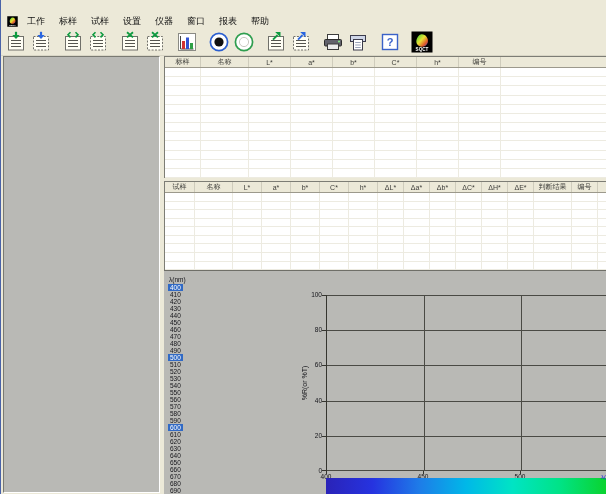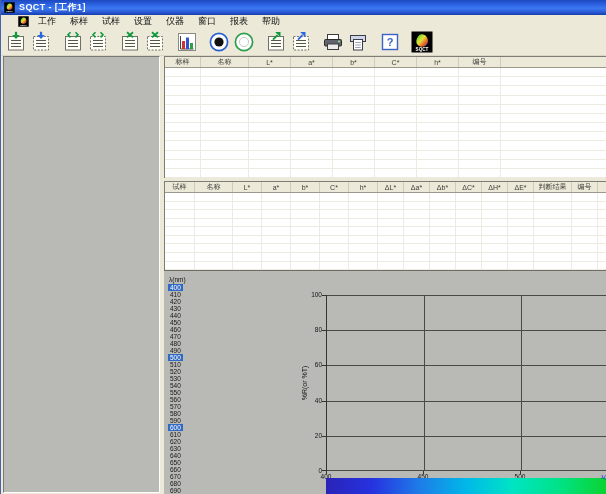--- a/index.html
+++ b/index.html
@@ -14,21 +14,21 @@
   .titlebar {
     position: absolute; left:0; top:0; right:0; height:15px;
     background: linear-gradient(180deg,#1c48c0 0%,#2e66e6 35%,#3d78f0 55%,#2a5cd8 80%,#163da8 100%);
     display:flex; align-items:center; gap:4px; padding:0 3px;
   }
   .title-icon { width:11px; height:11px; display:inline-flex; }
   .title-text { color:#fff; font-size:9px; font-weight:bold; letter-spacing:.4px; line-height:15px; }
   
   .menubar {
     position:absolute; left:0; top:15px; right:0; height:13px;
-    background:#ece9d8; display:flex; align-items:center; padding-left:17px;
+    background:#ece9d8; display:flex; align-items:center; padding-left:6px;
   }
   .child-icon { width:11px; height:11px; display:inline-flex; margin-right:2px; }
   .menu-item { font-size:9px; line-height:13px; padding:0 7px; color:#111; cursor:default; }
   
   .toolbar {
     position:absolute; left:0; top:28px; right:0; height:28px;
     background:#ece9d8; display:flex; align-items:center; padding-left:2px;
     border-bottom:1px solid #d9d6c6;
   }
   .tb-group { display:flex; margin-right:7px; }
@@ -87,38 +87,20 @@
     font-size:7px; color:#15151a; white-space:nowrap;
   }
   .gradient-bar { position:absolute; left:162px; right:0; top:207px; bottom:0; }
   .grad-frag { position:absolute; right:0; top:203px; font-size:6px; color:#2323e8; }
 </style>
 </head>
 <body>
 
 <div class="window">
 
-  <div class="titlebar">
-    <span class="title-icon" id="title-icon">
-        <svg width="11" height="11" viewBox="0 0 22 22">
-          <defs>
-            <linearGradient id="cie0" x1="0" y1="0" x2="1" y2="1">
-              <stop offset="0" stop-color="#35d435"></stop>
-              <stop offset=".45" stop-color="#e8e035"></stop>
-              <stop offset=".75" stop-color="#e05a2a"></stop>
-              <stop offset="1" stop-color="#4040d0"></stop>
-            </linearGradient>
-          </defs>
-          <rect x="0.5" y="0.5" width="21" height="21" fill="#000"></rect>
-          <path d="M10.5 3.2C14.8 3 17.8 7.4 16.8 11.4 15.9 14.8 12.4 16.2 9.4 15.5 6.4 14.8 4.6 11.8 5.6 8.6 6.4 6 8.4 3.3 10.5 3.2Z" fill="url(#cie0)"></path>
-          <text x="11" y="20.4" text-anchor="middle" font-size="4.6" font-weight="bold" fill="#fff" font-family="Liberation Sans, sans-serif">SQCT</text>
-        </svg>
-      </span>
-    <span class="title-text">SQCT - [工作1]</span>
-  </div>
 
   <div class="menubar">
     <span class="child-icon" id="child-icon">
         <svg width="11" height="11" viewBox="0 0 22 22">
           <defs>
             <linearGradient id="cie1" x1="0" y1="0" x2="1" y2="1">
               <stop offset="0" stop-color="#35d435"></stop>
               <stop offset=".45" stop-color="#e8e035"></stop>
               <stop offset=".75" stop-color="#e05a2a"></stop>
               <stop offset="1" stop-color="#4040d0"></stop>

